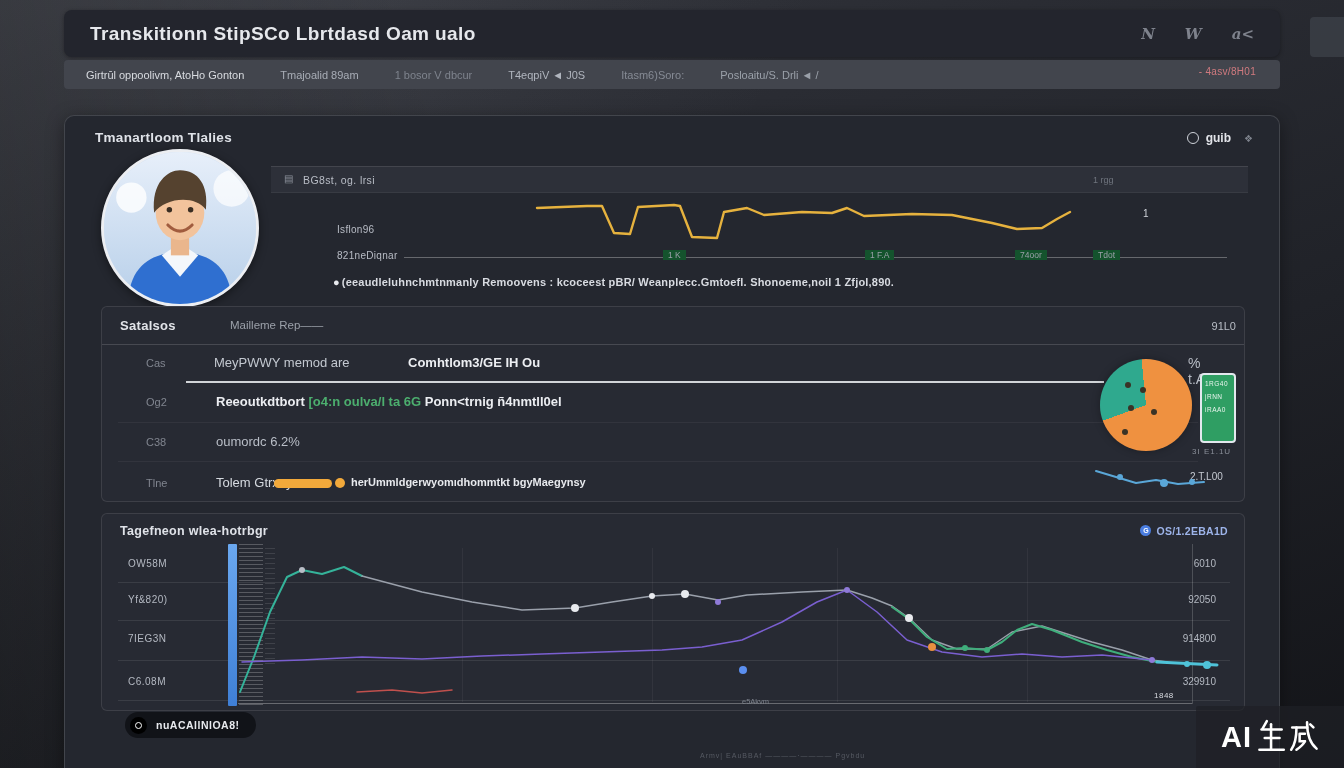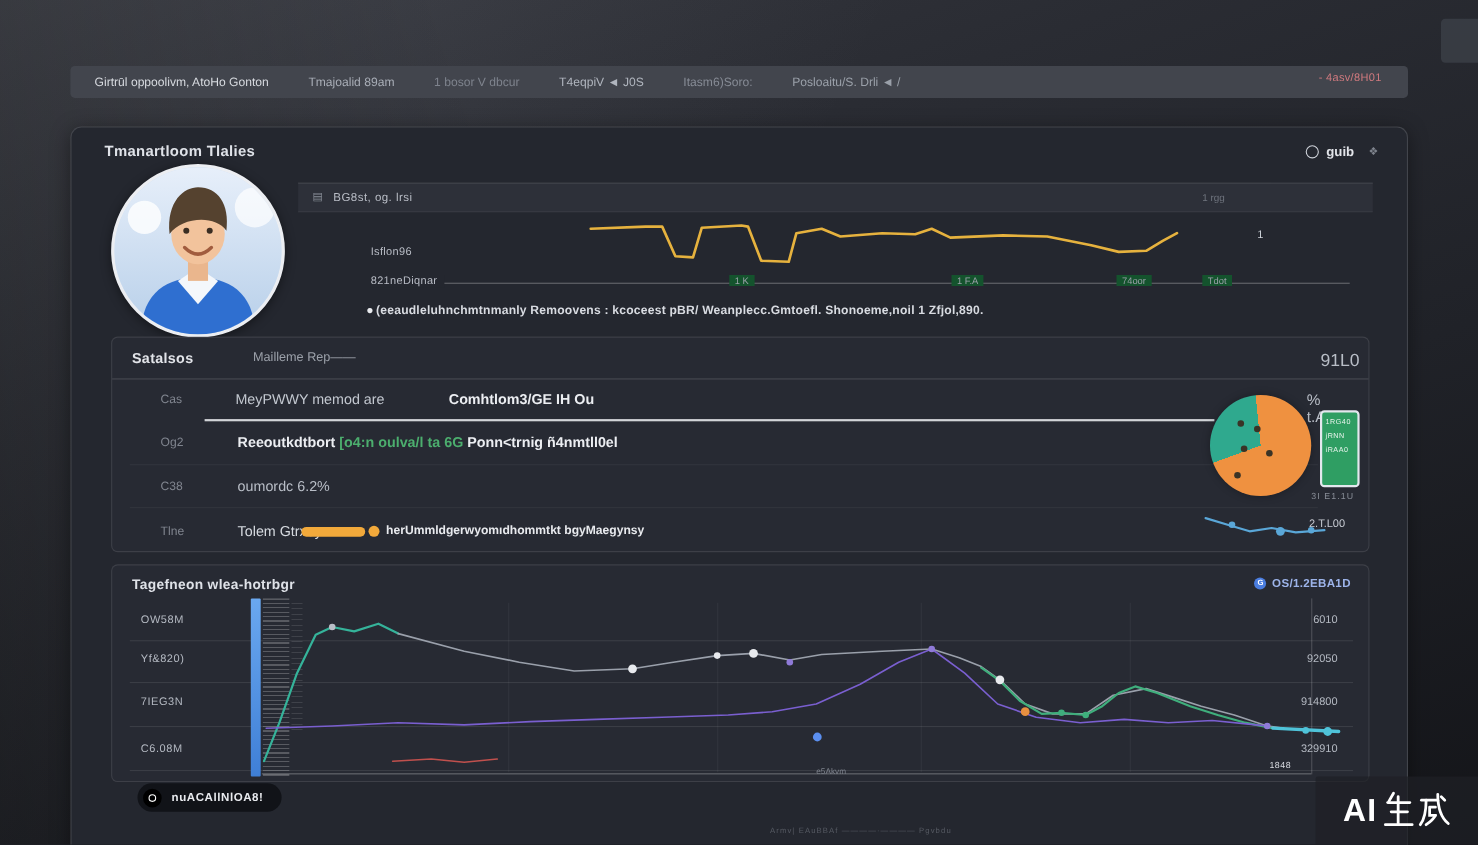--- a/index.html
+++ b/index.html
@@ -56,21 +56,21 @@
   .note .bullet { color:#e8eaee; margin-right:2px; }
   .stray { position:absolute; left:1078px; top:92px; font-size:10px; color:#cfd3da; }
 
   
   .panel { position:absolute; left:36px; background:#272a33; border:1px solid rgba(255,255,255,.10); border-radius:6px; }
   .stats { top:190px; width:1144px; height:196px; }
   .tl    { top:397px; width:1144px; height:198px; }
 
   .stats-title { position:absolute; left:18px; top:11px; font-size:13px; font-weight:bold; color:#e2e4e9; letter-spacing:.3px; }
   .stats-sub   { position:absolute; left:128px; top:12px; font-size:11.5px; color:#9ba0a9; }
-  .stats-topval{ position:absolute; left:1080px; top:13px; width:54px; text-align:right; font-size:16px; color:#b9bec7; }
+  .stats-topval{ position:absolute; left:1080px; top:13px; width:54px; text-align:right; font-size:11px; color:#b9bec7; }
   .hdiv { position:absolute; left:0; width:100%; height:1px; background:rgba(255,255,255,.15); }
   .rowdiv { position:absolute; left:16px; width:1080px; height:1px; background:rgba(255,255,255,.05); }
   .brightline { position:absolute; left:84px; top:74px; width:918px; height:2px; background:rgba(240,242,246,.85); }
   .rkey { position:absolute; left:44px; font-size:11px; color:#80858f; }
   .rtxt { position:absolute; font-size:13px; color:#c3c8d0; white-space:nowrap; }
   .rbold { font-weight:bold; color:#eceef2; }
   .rgreen { color:#4cae6e; font-weight:bold; cursor:pointer; }
   .pill { position:absolute; left:172px; top:172px; width:58px; height:9px; border-radius:5px; background:#f2a93b; }
   .pilldot { position:absolute; left:233px; top:171px; width:10px; height:10px; border-radius:50%; background:#f2a93b; }
   .rdesc { position:absolute; left:249px; top:169px; font-size:11px; font-weight:bold; color:#e8eaee; white-space:nowrap; }
@@ -118,20 +118,28 @@
   .wm .ai { font-size:29px; font-weight:bold; color:#fff; letter-spacing:1px; }
 </style>
 </head>
 <body>
 
 <div class="page">
   <div class="bgA"></div>
   <div class="bgB"></div>
   <div class="corner-patch"></div>
 
+  <div class="hdr">
+    <div class="hdr-title">Transkitionn  StipSCo  Lbrtdasd  Oam ualo</div>
+    <div class="hdr-icons">
+      <span>N</span>
+      <span>W</span>
+      <span>a&lt;</span>
+    </div>
+  </div>
 
   <div class="nav">
     <span class="n0">Girtrūl oppoolivm, AtoHo Gonton</span>
     <span class="n1">Tmajoalid 89am</span>
     <span class="n2">1 bosor V dbcur</span>
     <span class="n3">T4eqpiV ◄ J0S</span>
     <span class="n4">Itasm6)Soro:</span>
     <span class="n5">Posloaitu/S. Drli ◄ /</span>
   </div>
   <div class="nav-alert">- 4asv/8H01</div>

